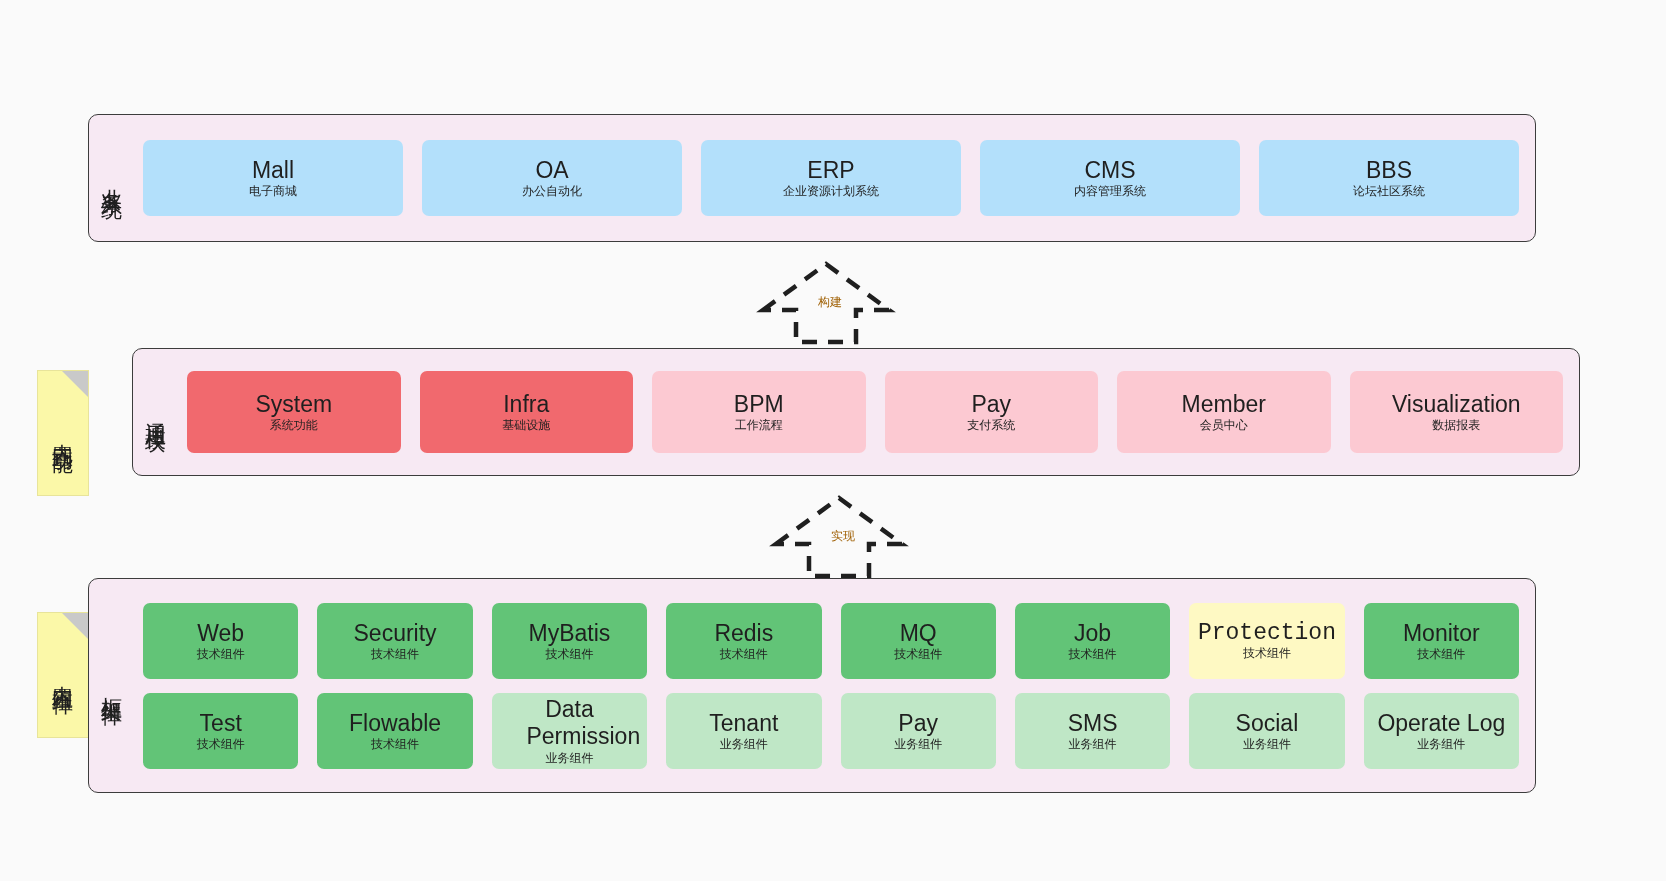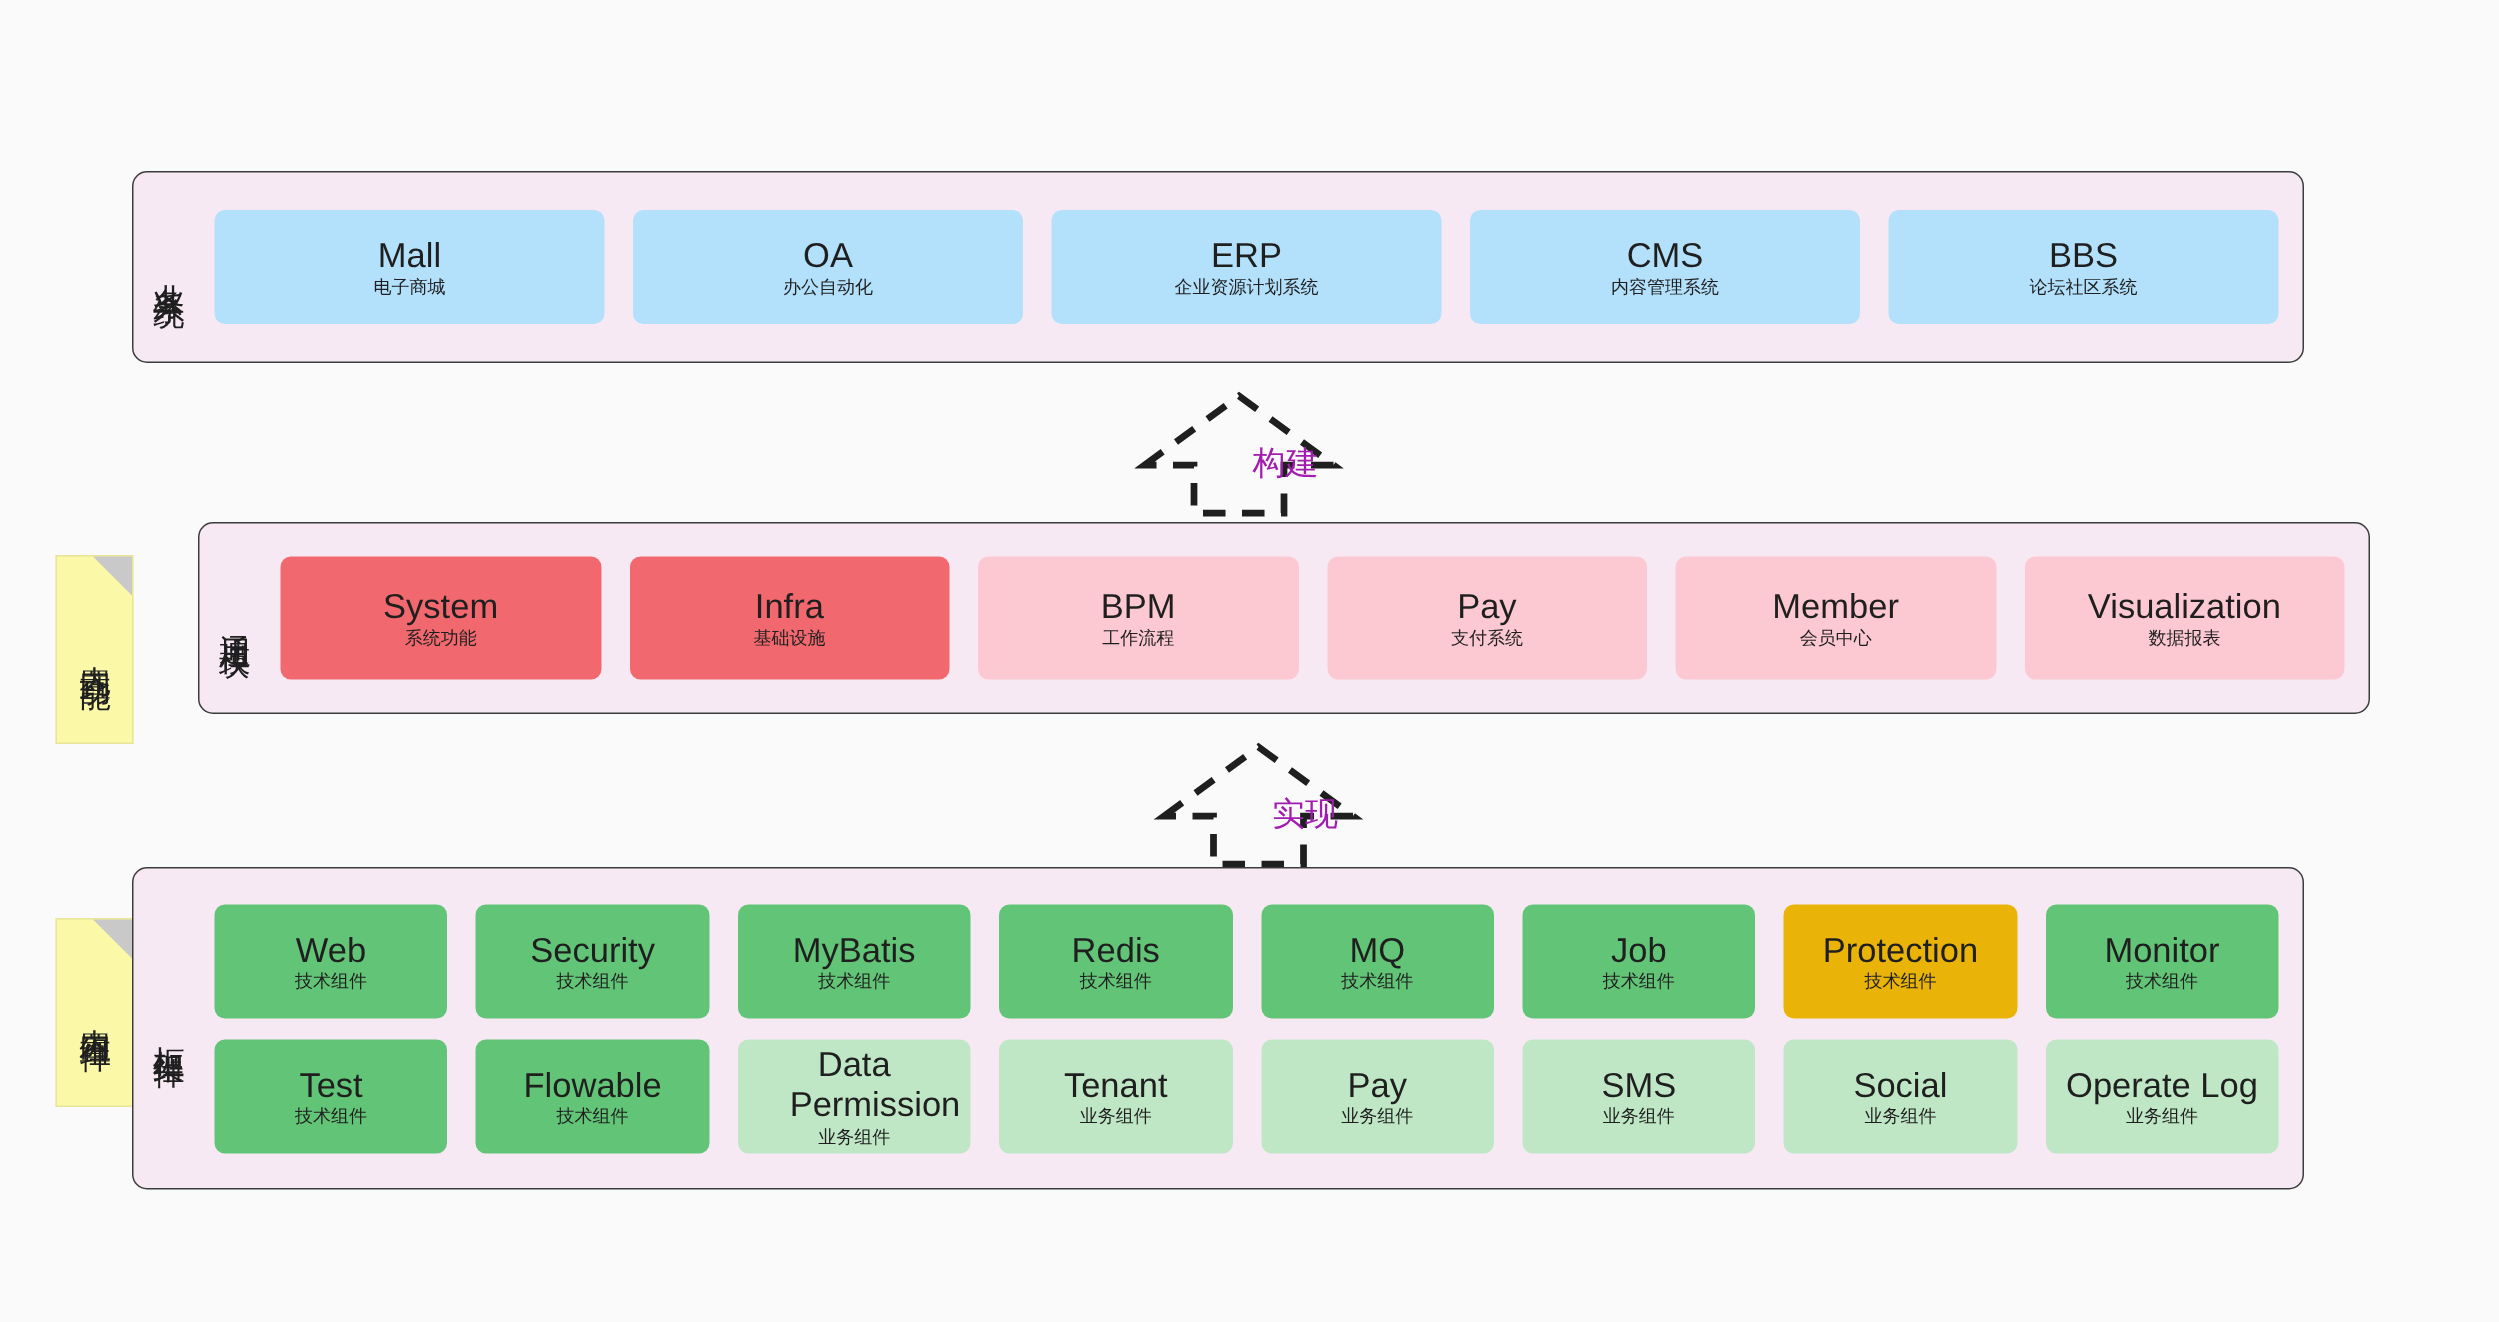--- a/index.html
+++ b/index.html
@@ -93,26 +93,25 @@
     border-left: 26px solid transparent;
   }
 
   
   .arrow {
     position: absolute;
     pointer-events: none;
   }
   .arrow-label {
     position: absolute;
-    font-size: 22px;
-    color: #a21caf;
+    font-size: 12px;
+    color: #a16207;
     background: transparent;
     white-space: nowrap;
     user-select: none;
-    margin-left: 17px;
   }
 </style>
 </head>
 <body>
 
 <div id="canvas">
 
   <div class="layer layer-biz" style="left:88px; top:114px; width:1448px; height:128px;">
     <div class="layer-title">业务系统</div>
     <div class="layer-body">
@@ -208,21 +207,21 @@
           <span class="t-cn">技术组件</span>
         </div>
         <div class="cell" style="background:#62c477;">
           <span class="t-en">MQ</span>
           <span class="t-cn">技术组件</span>
         </div>
         <div class="cell" style="background:#62c477;">
           <span class="t-en">Job</span>
           <span class="t-cn">技术组件</span>
         </div>
-        <div class="cell" style="background:#eab308;">
+        <div class="cell" style="background:#fef9c3;font-family:Liberation Mono, monospace;">
           <span class="t-en">Protection</span>
           <span class="t-cn">技术组件</span>
         </div>
         <div class="cell" style="background:#62c477;">
           <span class="t-en">Monitor</span>
           <span class="t-cn">技术组件</span>
         </div>
       </div>
       <div class="row">
         <div class="cell" style="background:#62c477;">

